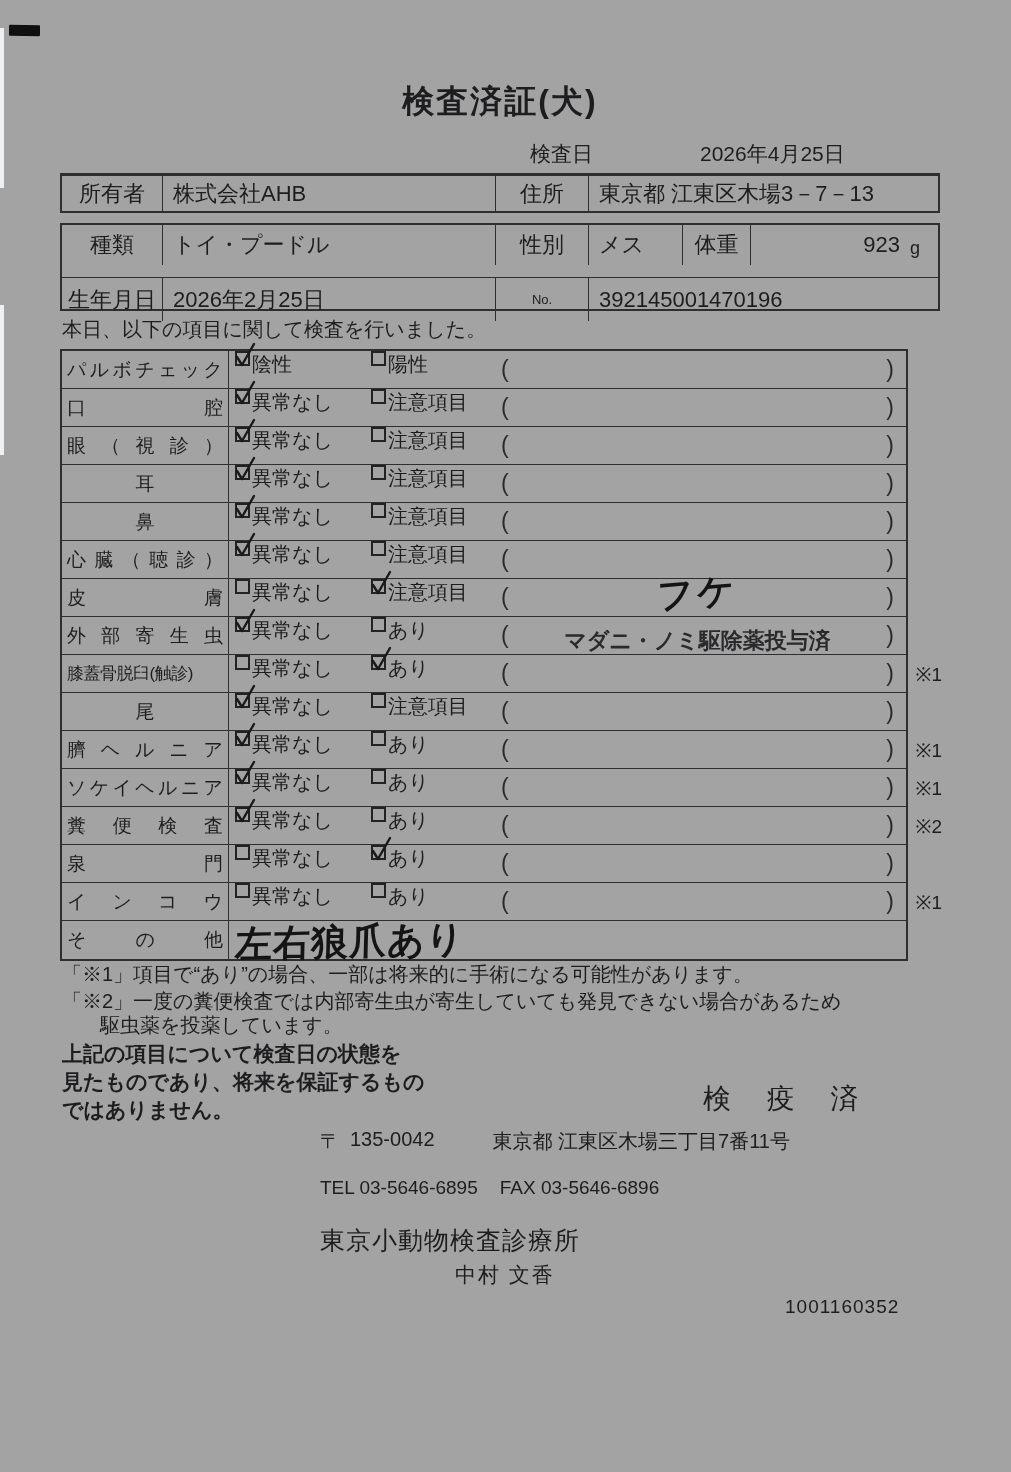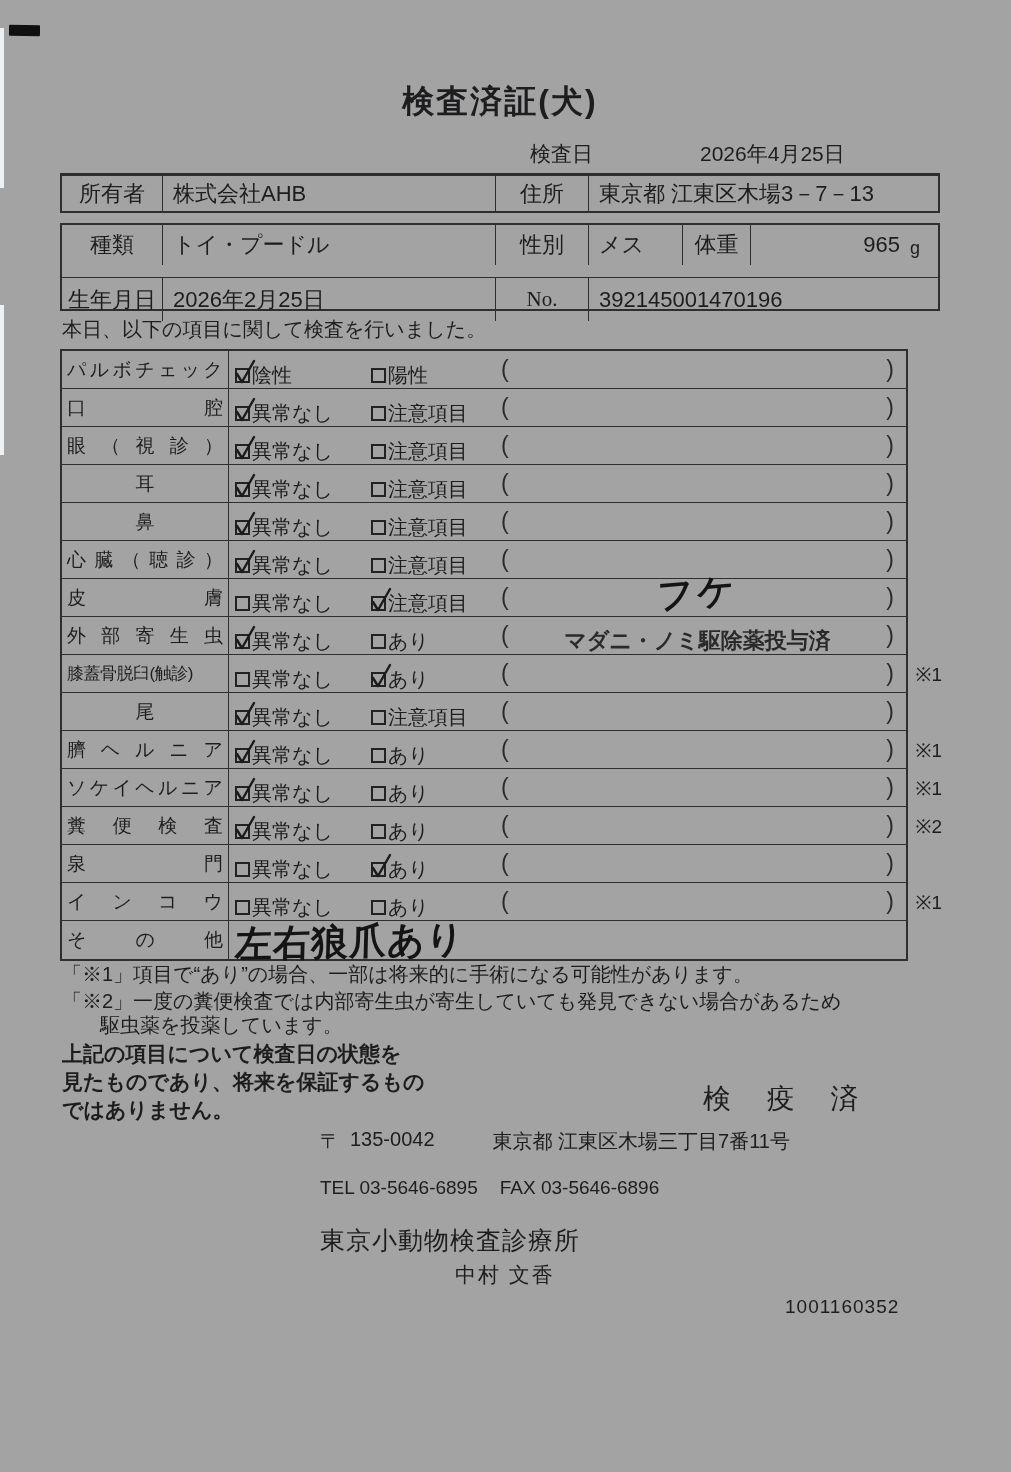--- a/index.html
+++ b/index.html
@@ -36,21 +36,21 @@
   
   .ctable{position:absolute; left:60px; top:349px; width:848px; border:2px solid #2e2e30; box-sizing:border-box;}
   .crow{position:relative; display:flex; height:38px; box-sizing:border-box; border-bottom:1.6px solid #2e2e30;}
   .crow:last-child{border-bottom:none;}
   .clabel{width:167px; box-sizing:border-box; border-right:1.6px solid #2e2e30; display:flex; align-items:center; padding:0 5px; overflow:visible;}
   .label-inner{width:100%; font-size:19px; font-weight:500; white-space:nowrap;}
   .label-inner.align-justify{display:flex; justify-content:space-between;}
   .label-inner.align-center{text-align:center;}
   .label-inner.align-plain{font-size:17px; letter-spacing:-0.5px;}
   .ccontent{position:relative; flex:1;}
-  .opt{position:absolute; top:0; bottom:0; display:flex; align-items:center;margin-top:12px;}
+  .opt{position:absolute; top:0; bottom:0; display:flex; }
   .opt1{left:6px;} .opt2{left:142px;}
   .cbox{position:relative; width:15px; height:15px; border:2px solid #222; box-sizing:border-box; display:inline-block; flex:0 0 auto;}
   .tick{position:absolute; left:-4px; top:-12px; display:none;}
   .cbox.checked .tick{display:block;}
   .optlabel{font-size:20px; margin-left:2px; white-space:nowrap;}
   .paren{position:absolute; left:272px; right:12px; top:0; bottom:0; display:flex; align-items:center; justify-content:space-between; font-size:23px; color:#2a2a2c;}
   .paren-content{position:absolute; left:20px; right:20px; text-align:center; white-space:nowrap;}
   .paren-content.printed{font-size:22px; font-weight:700; top:9px;}
   .paren-content.handwriting-style{top:-10px;}
   .cnote{position:absolute; right:-36px; top:50%; transform:translateY(-50%); font-size:19px; font-weight:500; white-space:nowrap;}
@@ -97,28 +97,28 @@
   </div>
 
   <div class="itable pet-table">
     <div class="irow" style="height:40px;">
       <div class="icell lab w-lab1">種類</div>
       <div class="icell val w-val1 bl">トイ・プードル</div>
       <div class="icell lab w-lab2 bl">性別</div>
       <div class="icell val w-sex bl">メス</div>
       <div class="icell lab w-wlab bl">体重</div>
       <div class="icell weight-cell bl">
-        <span>965</span>
+        <span>923</span>
         <span class="weight-unit">g</span>
       </div>
     </div>
     <div class="irow bt" style="height:44px;margin-top:12px;">
       <div class="icell lab w-lab1">生年月日</div>
       <div class="icell val w-val1 bl">2026年2月25日</div>
-      <div class="icell lab w-lab2 bl" style="font-size:21px;font-family:Liberation Serif, serif;">No.</div>
+      <div class="icell lab w-lab2 bl" style="font-size:13px;">No.</div>
       <div class="icell val flex1 bl">392145001470196</div>
     </div>
   </div>
 
   <div class="abs intro">本日、以下の項目に関して検査を行いました。</div>
 
   <div class="ctable">
       <div class="crow">
       <div class="clabel">
         <div class="label-inner align-justify">

